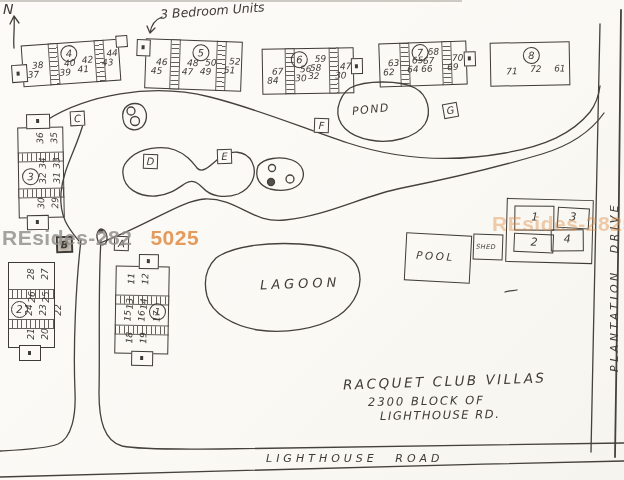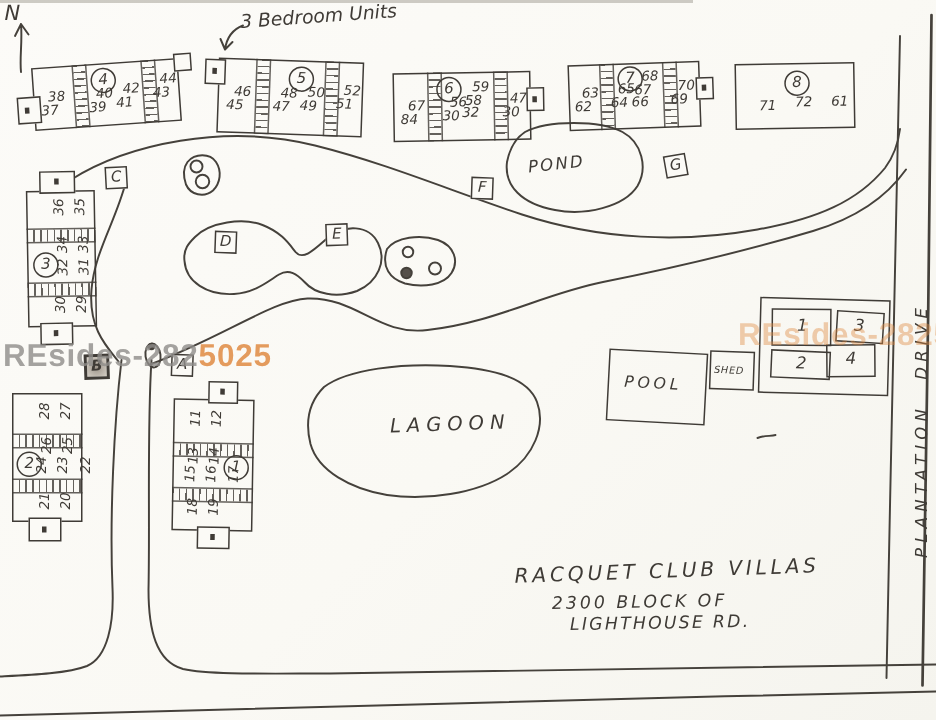--- a/index.html
+++ b/index.html
@@ -45,21 +45,21 @@
   .vroad{position:absolute;left:608px;top:372px;transform:rotate(-90deg);transform-origin:0 0;
     white-space:nowrap;font-size:11px;letter-spacing:3.5px;word-spacing:9px;font-style:italic;z-index:3;}
 
   
   .rectbox{position:absolute;border:1.6px solid var(--ink);z-index:2;background:transparent;}
 
   
   .wm{position:absolute;z-index:6;font-family:"Liberation Sans",sans-serif;font-weight:bold;
     font-size:21px;letter-spacing:.5px;white-space:nowrap;pointer-events:none;}
   .wm .g{color:#8f8d8a;opacity:.8;}
-  .wm .o{color:#e08b43;opacity:.85;}
+  .wm .o{color:#e08b43;opacity:.85;margin-left:18px;}
   .wm.right{opacity:.42;color:#e08b43;}
 
   .scan-top{position:absolute;left:0;top:0;width:462px;height:1.5px;background:#b4b0a8;opacity:.65;z-index:4;}
 </style>
 </head>
 <body>
 
 <div class="page">
 
   <div class="scan-top"></div>
@@ -335,20 +335,21 @@
     </div>
     <div class="rectbox" style="left:7px;top:34px;width:38px;height:17px;transform:rotate(1deg);">
       <div class="lbl" style="left:16px;top:1px;font-size:11px;">2</div>
     </div>
     <div class="rectbox" style="left:44px;top:29px;width:31px;height:20px;transform:rotate(-2deg);">
       <div class="lbl" style="left:12px;top:2px;font-size:11px;">4</div>
     </div>
   </div>
 
   <div class="vroad">PLANTATION DRIVE</div>
+  <div class="lbl" style="left:266px;top:452px;font-size:11px;letter-spacing:4px;word-spacing:10px;">LIGHTHOUSE ROAD</div>
 
   <div class="lbl" style="left:343px;top:373px;font-size:13.5px;letter-spacing:2.5px;transform:rotate(-2deg);">RACQUET CLUB VILLAS</div>
   <div class="lbl" style="left:368px;top:394px;font-size:11.5px;letter-spacing:2px;transform:rotate(-1deg);">2300 BLOCK OF</div>
   <div class="lbl" style="left:380px;top:408px;font-size:11.5px;letter-spacing:1.5px;transform:rotate(-1deg);">LIGHTHOUSE RD.</div>
 
   <div class="wm" style="left:2px;top:226px;"><span class="g">REsides-282</span><span class="o">5025</span></div>
   <div class="wm right" style="left:492px;top:212px;">REsides-2825025</div>
 
 </div>
 

